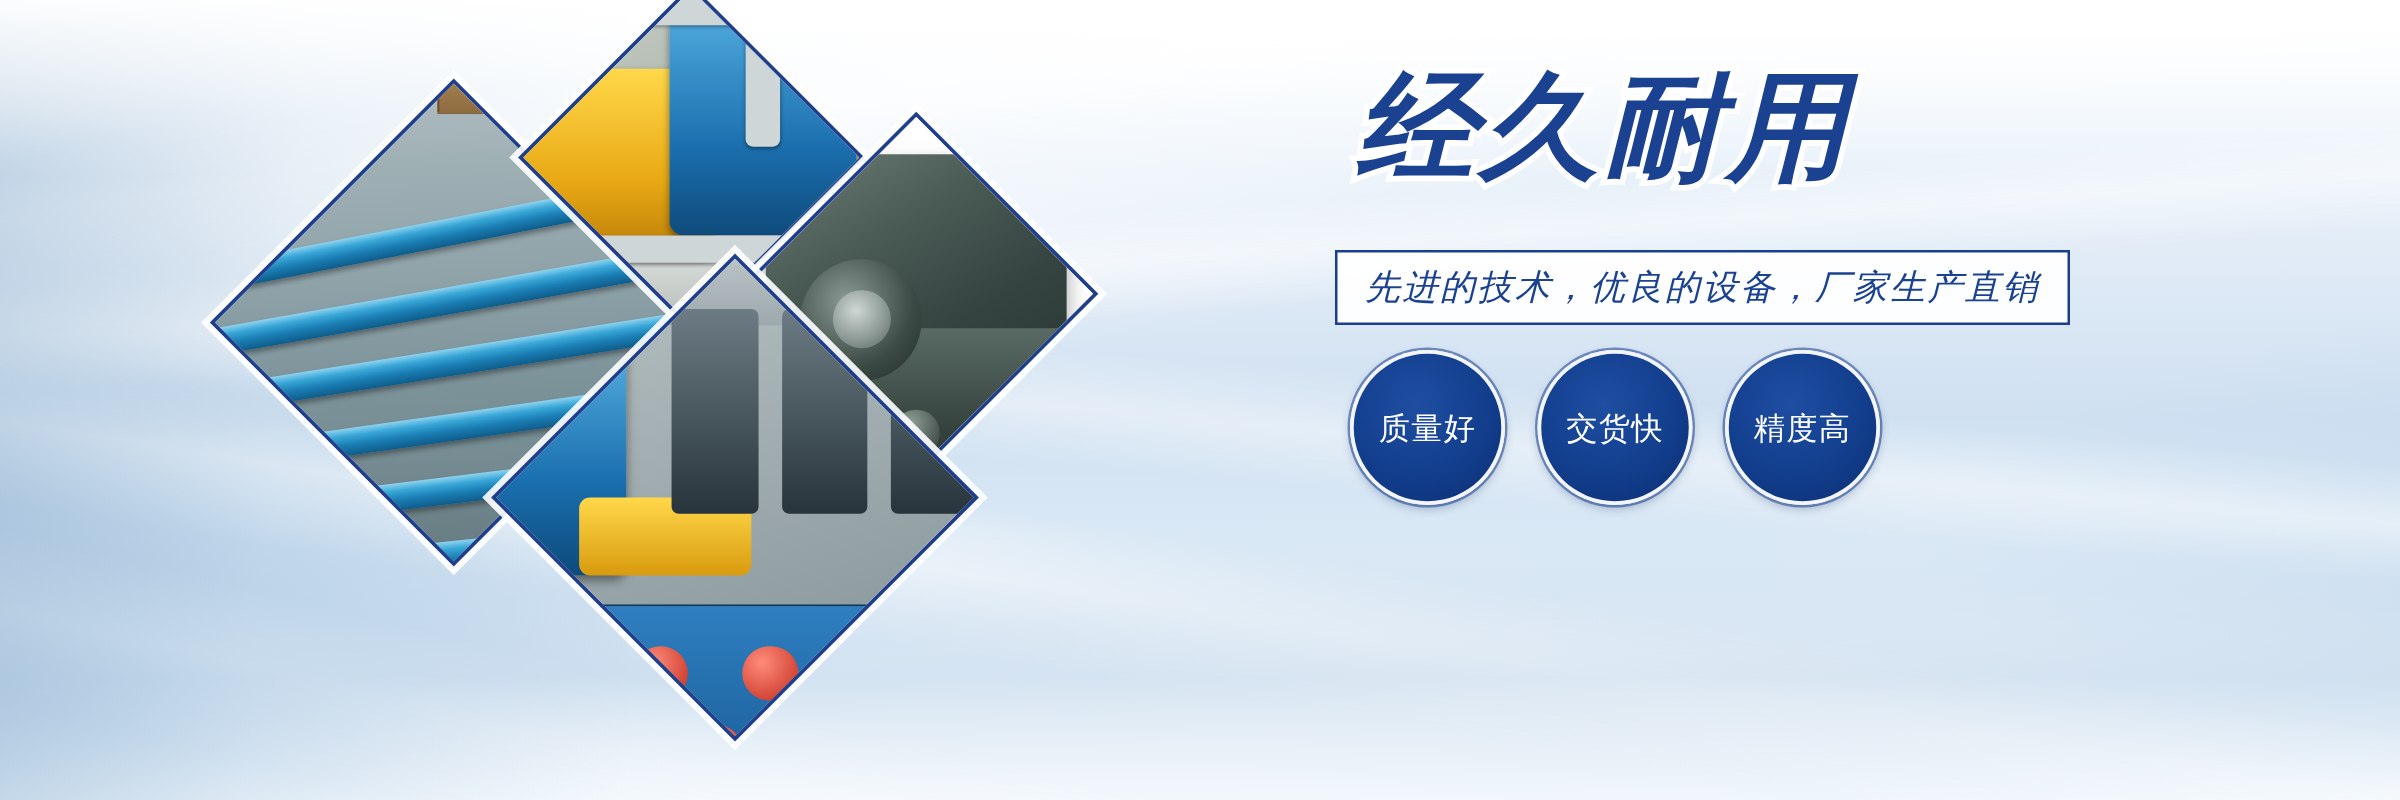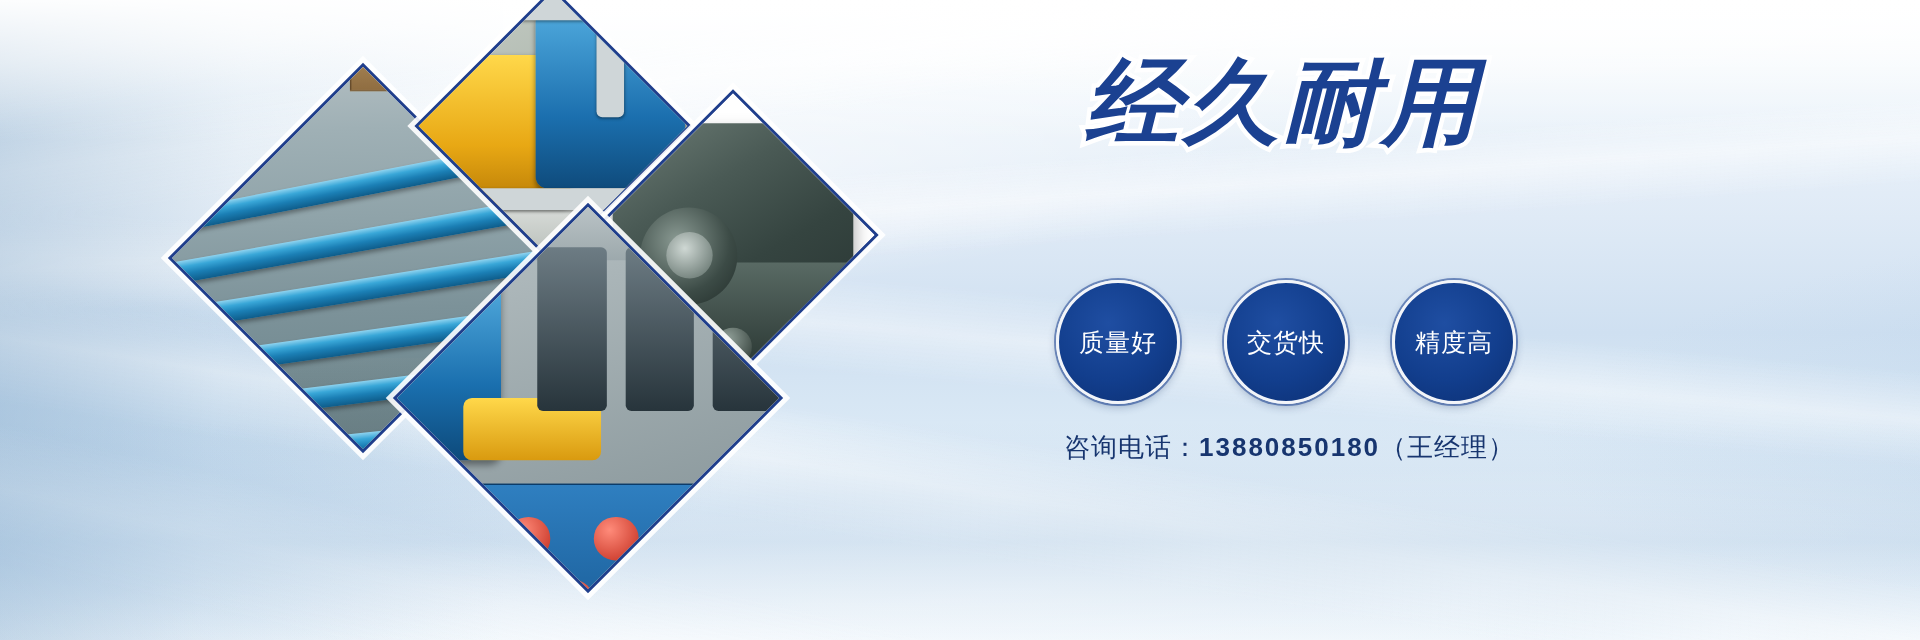--- a/index.html
+++ b/index.html
@@ -152,22 +152,22 @@
     background:rgba(255,255,255,.94);
     border:2px solid #1b3f8f;
     white-space:nowrap;
   }
   .subtitle-text{
     font-size:28px;font-style:italic;font-weight:500;
     color:#1b4191;letter-spacing:2px;
   }
 
   .badges{
-    position:absolute;left:16px;top:280px;
-    display:flex;gap:44px;
+    position:absolute;left:40px;top:280px;
+    display:flex;gap:26px;
   }
   .badge{
     width:118px;height:118px;border-radius:50%;
     background:radial-gradient(circle at 42% 34%,#1f4ea2 0%,#123e8d 55%,#0c2f72 100%);
     border:3px solid rgba(255,255,255,.95);
     box-shadow:0 0 0 2px rgba(27,65,145,.55), 0 3px 8px rgba(20,50,100,.30);
     display:flex;align-items:center;justify-content:center;
   }
   .badge-label{
     color:#ffffff;font-size:25px;font-weight:500;letter-spacing:1px;white-space:nowrap;
@@ -265,31 +265,31 @@
         </div>
       </div>
     </div>
 
   </div>
 
   <div class="content">
 
     <div class="headline">经久耐用</div>
 
+    <div class="subtitle-box">
+      <span class="subtitle-text">先进的技术，优良的设备，厂家生产直销</span>
+    </div>
 
     <div class="badges">
       <div class="badge">
         <span class="badge-label">质量好</span>
       </div>
       <div class="badge">
         <span class="badge-label">交货快</span>
       </div>
       <div class="badge">
         <span class="badge-label">精度高</span>
       </div>
     </div>
 
-    <div class="phone-line">
-      <span>咨询电话：</span><span class="phone-number">13880850180</span><span>（王经理）</span>
-    </div>
 
   </div>
 </div>
 
 </body></html>

